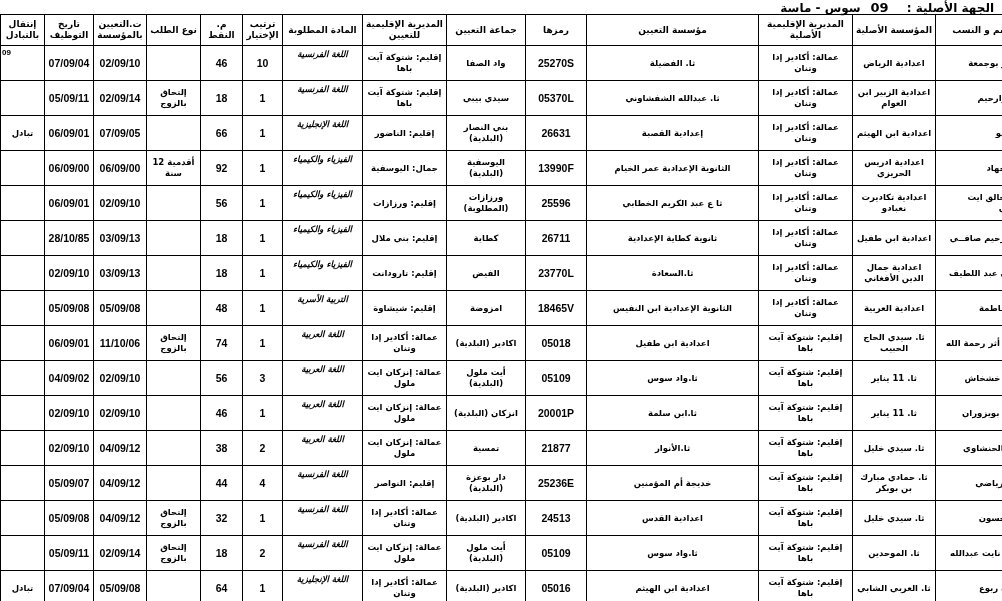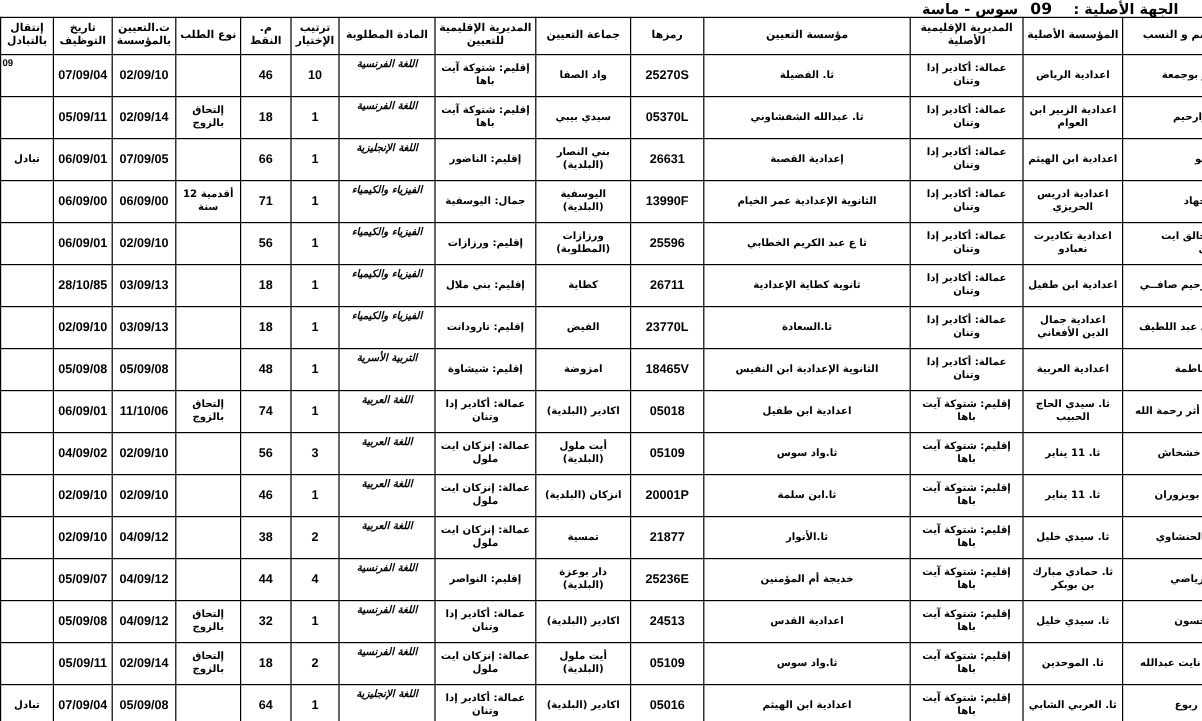--- a/index.html
+++ b/index.html
@@ -1,18 +1,18 @@
 <!DOCTYPE html>
 <html><head>
 <meta charset="utf-8">
 <style>
   html, body { margin:0; padding:0; background:#ffffff; }
   body { width:1002px; height:601px; overflow:hidden; position:relative;
          font-family:"DejaVu Sans", "Liberation Sans", sans-serif; color:#000; }
-  .page-header { position:absolute; top:0; right:20px; height:16px; direction:rtl;
+  .page-header { position:absolute; top:0; right:8px; height:16px; direction:rtl;
                  font-weight:bold; font-size:12px; line-height:16px; white-space:nowrap; }
   .page-header .code { margin:0 18px 0 10px; font-size:13px; }
   .table-wrap { position:absolute; top:14px; left:0; width:1002px; }
   table { border-collapse:collapse; table-layout:fixed; width:1001px; direction:rtl; }
   th, td { border:1.5px solid #000; padding:0 2px; text-align:center; overflow:hidden; }
   th { font-size:9px; font-weight:bold; height:30px; line-height:11px; vertical-align:middle; }
   td { font-size:8.5px; font-weight:bold; height:31px; line-height:11px; vertical-align:middle; position:relative; }
   td.num { font-family:"Liberation Sans", sans-serif; font-size:10.5px; }
   td.name { text-align:right; padding-right:6px; }
   td.top { vertical-align:top; padding-top:3px;font-style:italic; }
@@ -113,21 +113,21 @@
         <tr>
           <td class="name"><span>امينة جهاد</span></td>
           <td><span>اعدادية ادريس الحريزي</span></td>
           <td><span>عمالة: أكادير إدا وتنان</span></td>
           <td><span>الثانوية الإعدادية عمر الخيام</span></td>
           <td class="num"><span>13990F</span></td>
           <td><span>اليوسفية (البلدية)</span></td>
           <td><span>جمال: اليوسفية</span></td>
           <td class="top"><span>الفيزياء والكيمياء</span></td>
           <td class="num"><span>1</span></td>
-          <td class="num"><span>71</span></td>
+          <td class="num"><span>92</span></td>
           <td><span>أقدمية 12 سنة</span></td>
           <td class="num"><span>06/09/00</span></td>
           <td class="num"><span>06/09/00</span></td>
           <td><span></span></td>
         </tr>
         <tr>
           <td class="name"><span>عبد الخالق ايت البهالي</span></td>
           <td><span>اعدادية تكاديرت نعبادو</span></td>
           <td><span>عمالة: أكادير إدا وتنان</span></td>
           <td><span>ثا ع عبد الكريم الخطابي</span></td>

